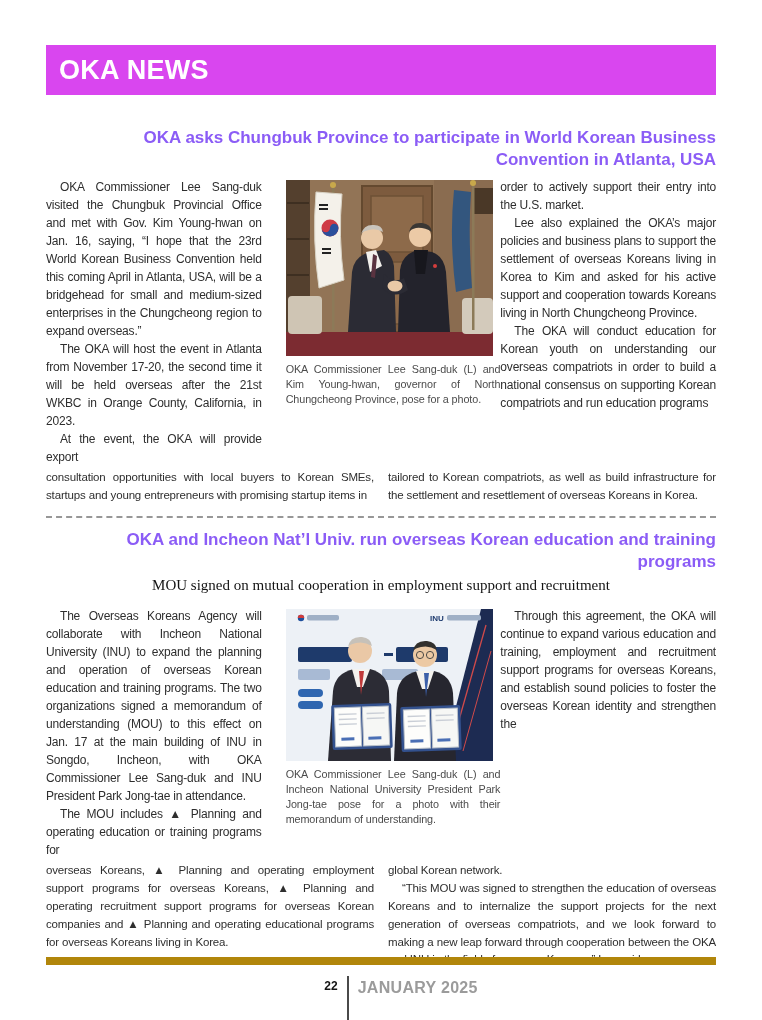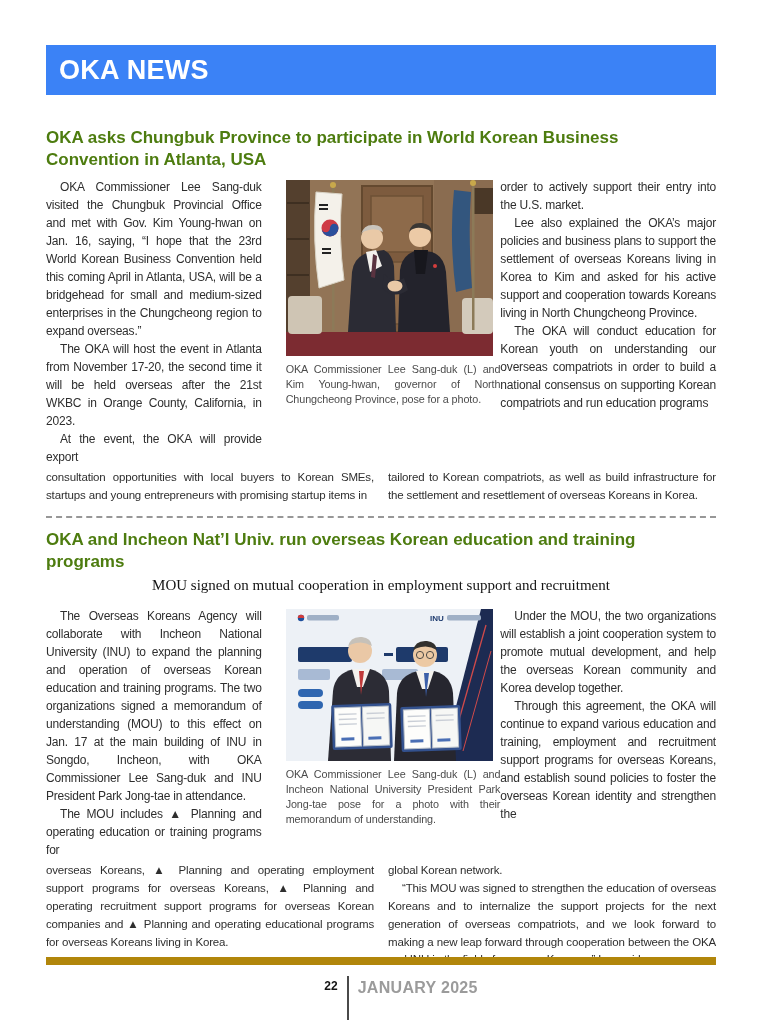--- a/index.html
+++ b/index.html
@@ -1,23 +1,23 @@
 <!DOCTYPE html>
 <html><head>
 <meta charset="utf-8">
 <style>
   html,body{margin:0;padding:0;background:#ffffff;}
   .page{position:relative;width:762px;height:1020px;background:#fff;overflow:hidden;
         font-family:"Liberation Sans","DejaVu Sans",sans-serif;color:#2e2e2e;}
-  .banner{margin:45px 46px 0;height:50px;background:#3b82f6;display:flex;align-items:center;}
+  .banner{margin:45px 46px 0;height:50px;background:#d946ef;display:flex;align-items:center;}
   .banner-title{color:#fff;font-weight:bold;font-size:27px;padding-left:13px;letter-spacing:.3px;}
 
   .article{margin:0 46px;}
   .article.first{margin-top:32px;}
-  .a-title{color:#4d7c0f;text-align:left;font-weight:bold;font-size:17px;line-height:1.32;margin:0 0 6px;}
+  .a-title{color:#8b5cf6;text-align:right;font-weight:bold;font-size:17px;line-height:1.32;margin:0 0 6px;}
   .a-sub{font-family:"Liberation Serif","DejaVu Serif",serif;color:#131313;text-align:center;
          font-size:15px;line-height:1.4;margin:0 0 12px;}
 
   .cols{display:flex;justify-content:flex-start;align-items:flex-start;}
   .col{width:228px;font-size:12px;line-height:1.5;letter-spacing:-0.2px;text-align:justify;}
   .col p{margin:0;text-indent:14px;}
   p.cont{text-indent:0 !important;}
 
   .photo{width:227px;margin:2px 0 0;padding-left:24px;}
   .photo svg{display:block;background:#ddd;}
@@ -201,21 +201,20 @@
             <rect x="150" y="106" width="18" height="1.4" fill="#c9ced6"></rect>
             <rect x="150" y="111" width="18" height="1.4" fill="#c9ced6"></rect>
             <rect x="124" y="130" width="13" height="3" fill="#4a6fb5"></rect>
             <rect x="151" y="130" width="13" height="3" fill="#4a6fb5"></rect>
           </g>
         </svg>
         <figcaption>OKA Commissioner Lee Sang-duk (L) and Incheon National University President Park Jong-tae pose for a photo with their memorandum of understanding.</figcaption>
       </figure>
 
       <div class="col">
-        <p>Under the MOU, the two organizations will establish a joint cooperation system to promote mutual development, and help the overseas Korean community and Korea develop together.</p>
         <p>Through this agreement, the OKA will continue to expand various education and training, employment and recruitment support programs for overseas Koreans, and establish sound policies to foster the overseas Korean identity and strengthen the</p>
       </div>
     </div>
 
     <div class="bottomrow">
       <div class="cell">
         <p class="cont">overseas Koreans, ▲ Planning and operating employment support programs for overseas Koreans, ▲ Planning and operating recruitment support programs for overseas Korean companies and ▲ Planning and operating educational programs for overseas Koreans living in Korea.</p>
       </div>
       <div class="cell">
         <p class="cont">global Korean network.</p>

